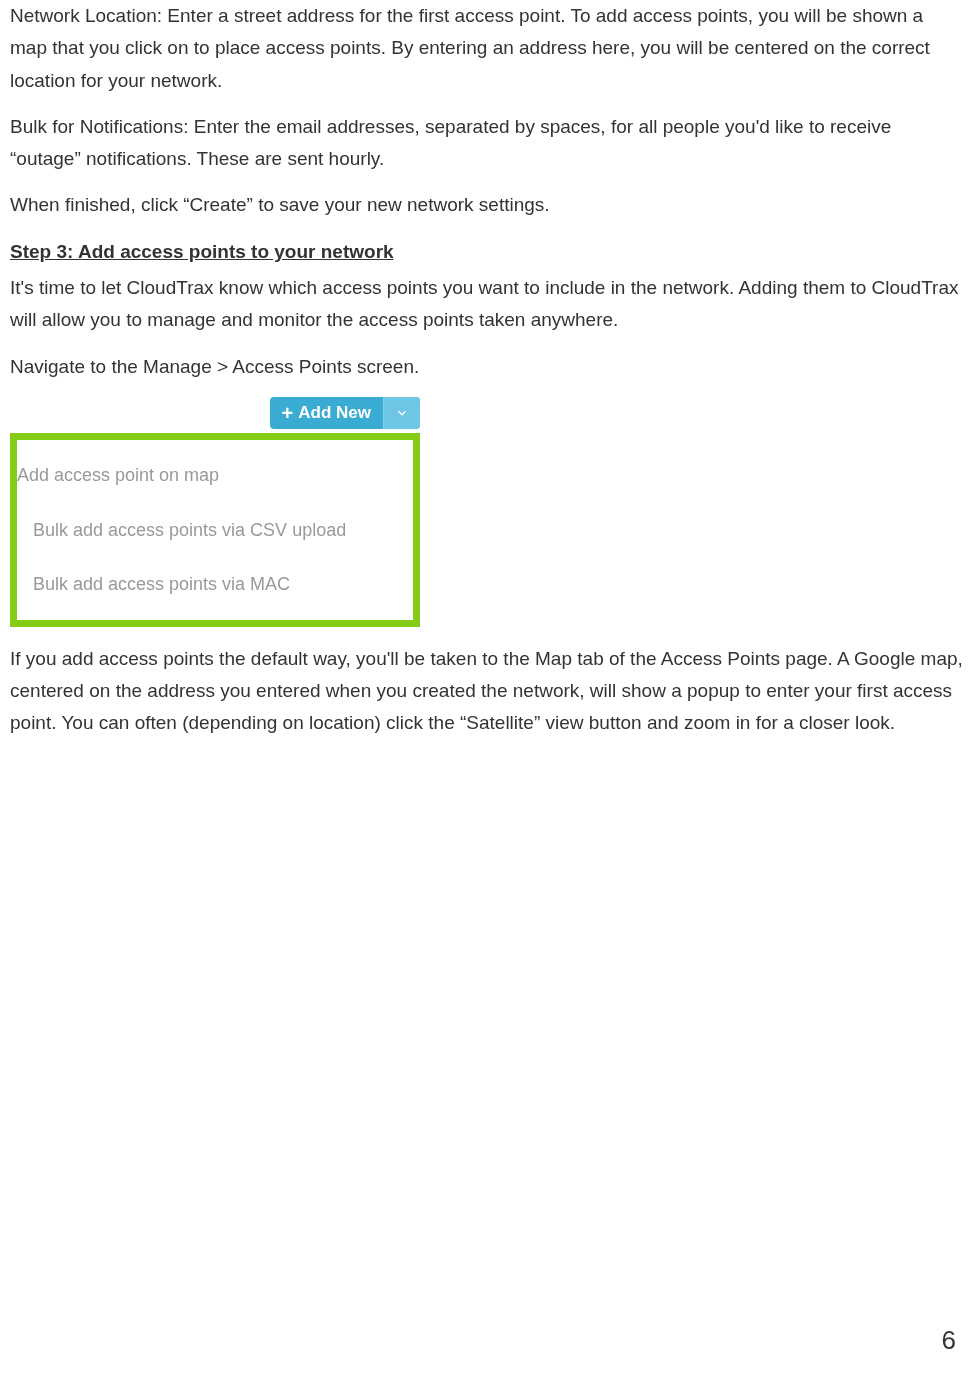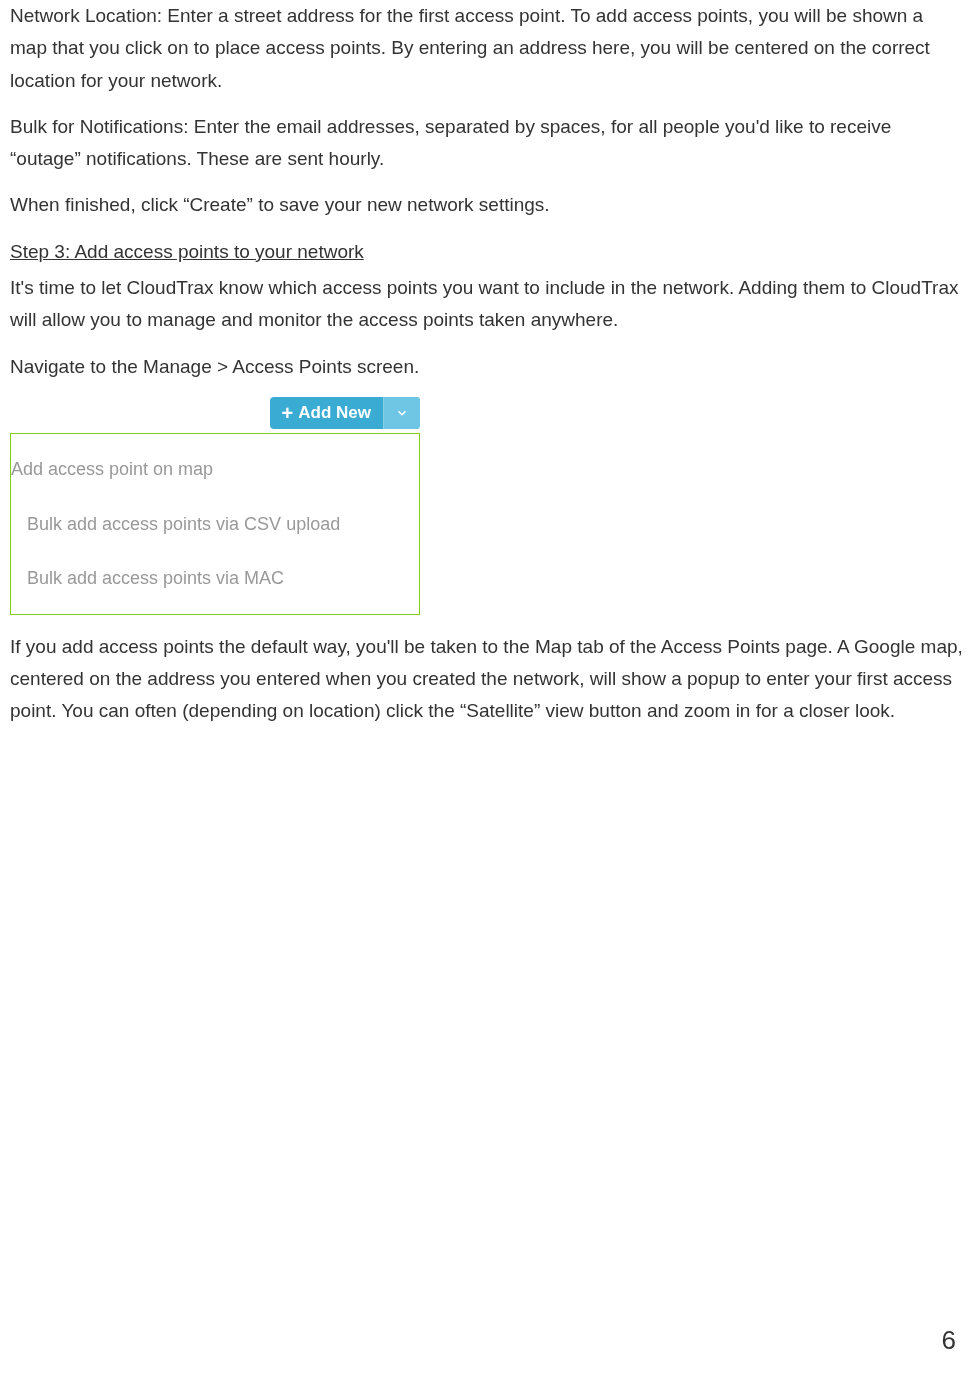--- a/index.html
+++ b/index.html
@@ -21,21 +21,21 @@
       line-height: 1.7;
       color: #333;
     }
     .para {
       margin-bottom: 14px;
     }
     .bold-label {
       font-weight: normal;
     }
     .step-heading {
-      font-weight: normal;
+      font-weight: bold;
       text-decoration: underline;
       font-size: 19px;
       margin-top: 8px;
       margin-bottom: 4px;
     }
     .dropdown-area {
       margin: 8px 0 16px 0;
       width: 410px;
     }
     .dropdown-header {
@@ -76,21 +76,21 @@
       background: #6ec6e4;
     }
     .chevron-down {
       width: 14px;
       height: 14px;
       stroke: #fff;
       stroke-width: 2.5;
       fill: none;
     }
     .dropdown-menu {
-      border: 1px solid #84cc16;
+      border: 7px solid #84cc16;
       background: #fff;
       margin-top: 4px;
       padding: 8px 0;
     }
     .dropdown-item {
       padding: 12px 16px;
       color: #999;
       font-size: 18px;
     }
     .dropdown-item:first-child {

